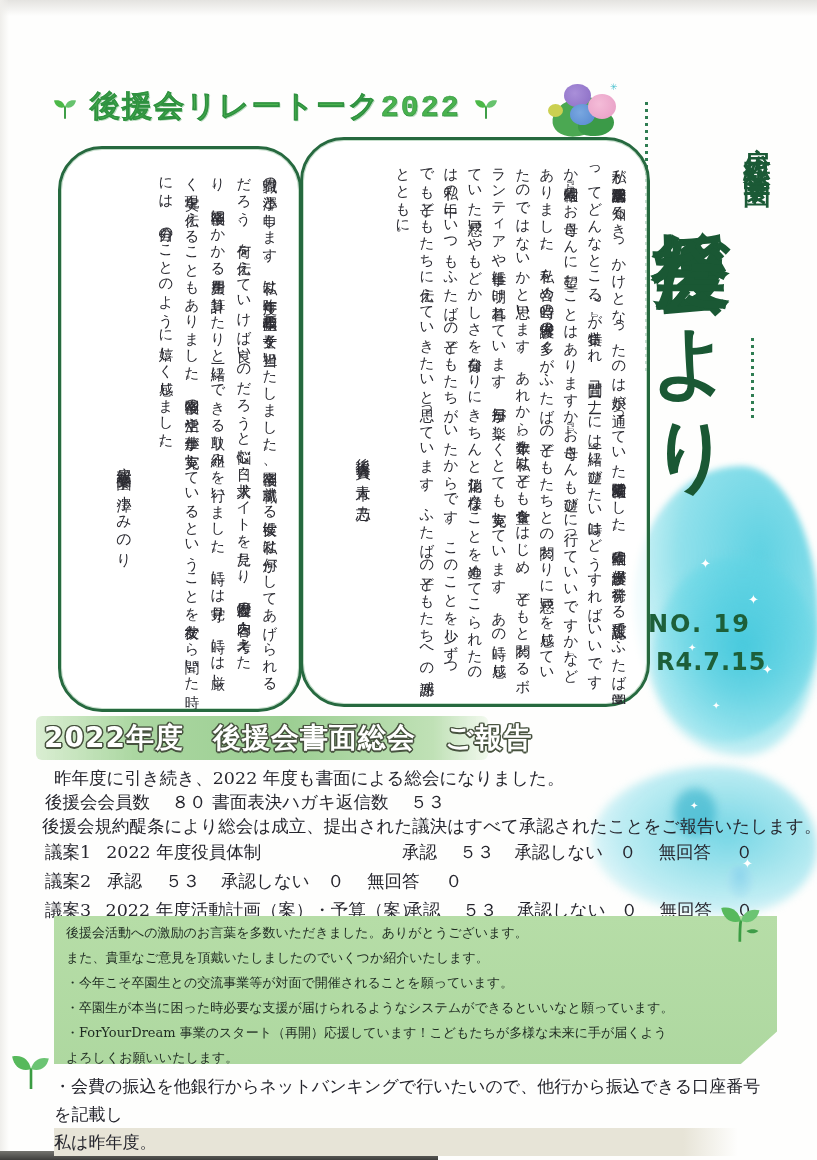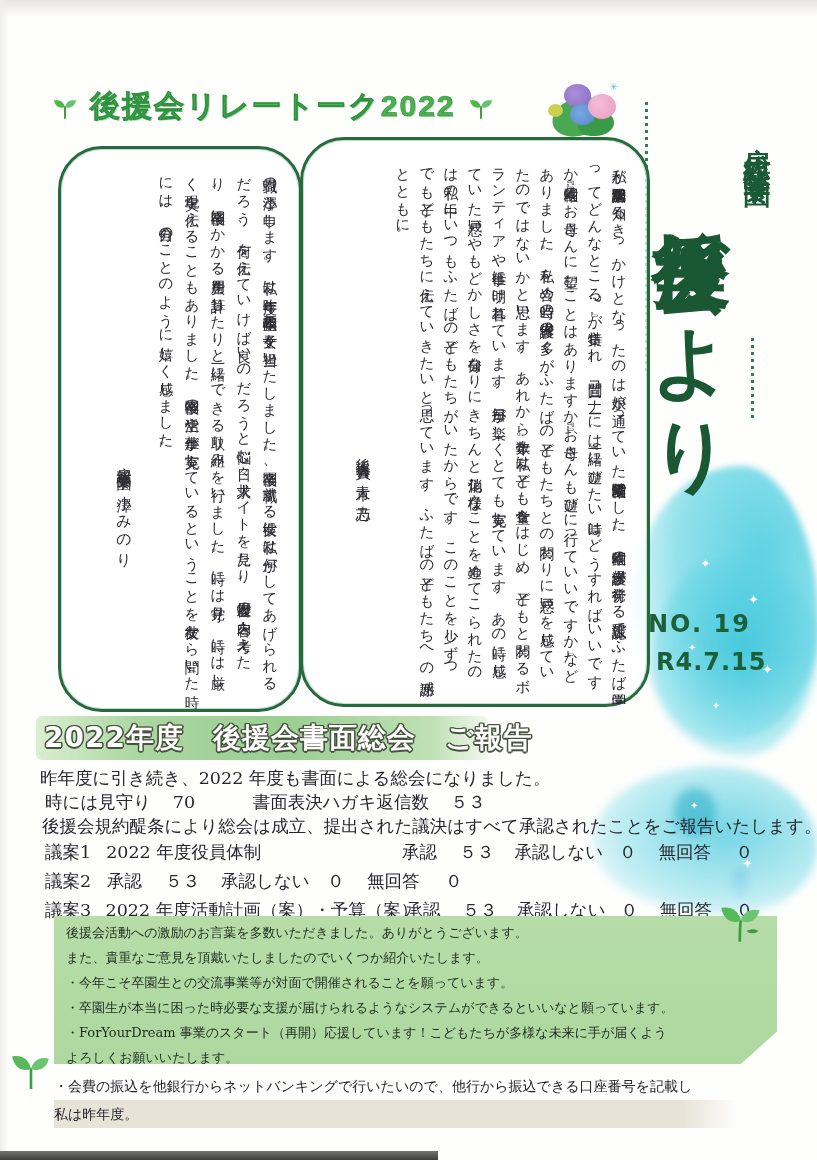--- a/index.html
+++ b/index.html
@@ -34,21 +34,21 @@
     background:rgba(38,172,198,.55); border-radius:50%; filter:blur(5px); }
   .wc-drip { left:726px; top:866px; width:28px; height:32px;
     background:radial-gradient(ellipse at 50% 30%, rgba(138,210,236,.8), rgba(172,226,241,.4) 70%, rgba(255,255,255,0));
     border-radius:50% 50% 60% 60%; filter:blur(1.5px); }
   .sparkle { position:absolute; color:#ffffff; font-size:13px; z-index:1;
     font-family:"DejaVu Sans","Liberation Sans",sans-serif; }
 
   
   .banner { left:52px; top:86px; display:flex; align-items:center; gap:12px; z-index:2; }
   .banner-title {
-    font-family:Liberation Sans, sans-serif;
+    font-family:Liberation Mono, monospace;
     font-weight:bold; font-size:30px; letter-spacing:2px;
     color:#49b24d; -webkit-text-stroke:.6px #2f9140;
     text-shadow:1.2px 1.2px 0 rgba(47,145,64,.35);
   }
   .sprout { display:block; }
 
   
   .hydrangea { left:548px; top:82px; width:76px; height:60px; z-index:2; }
   .hyd { position:absolute; }
   .hyd-leaf1 { left:4px; top:16px; width:52px; height:38px; background:#4ba852; border-radius:60% 40% 55% 45%; transform:rotate(-8deg); }
@@ -90,37 +90,37 @@
   
   .report-strip { left:36px; top:716px; width:452px; height:44px; border-radius:6px;
     background:linear-gradient(90deg, rgba(216,237,208,.95), #abd7a1 22%, #9bce92 55%, #c0e1b6 88%, rgba(231,244,226,.55));
     filter:blur(.6px); z-index:1; }
   .report-heading { left:44px; top:719px; z-index:2;
     font-family:"DejaVu Sans","Liberation Sans",sans-serif; font-weight:bold;
     font-size:28px; letter-spacing:1px; color:#ffffff;
     text-shadow:-1.5px 0 #47523f, 1.5px 0 #47523f, 0 -1.5px #47523f, 0 1.5px #47523f,
       -1.1px -1.1px #47523f, 1.1px 1.1px #47523f, 1.1px -1.1px #47523f, -1.1px 1.1px #47523f; }
   .rline { z-index:2; font-size:17.5px; white-space:nowrap; }
-  .report-intro { left:40px; top:766px; }
+  .report-intro { left:54px; top:766px; }
   .report-stats { left:45px; top:790px; }
   .report-stats .val { margin-left:16px; }
-  .report-stats .sp  { margin-left:52px; }
+  .report-stats .sp  { }
   .report-note { left:42px; top:814px; }
   .motions { left:45px; top:840px; width:720px; z-index:2; font-size:17.5px; }
   .motion-row { display:flex; margin-bottom:5px; white-space:nowrap; }
   .m-no{width:62px;} .m-title{width:300px;} .m-al{width:58px;} .m-av{width:56px;}
   .m-rl{width:106px;} .m-rv{width:40px;} .m-nl{width:78px;} .m-nv{width:30px;}
 
   
   .feedback-green { left:54px; top:916px; width:723px; height:148px;
     background:linear-gradient(180deg,#b6dda7,#aed8a0);
     clip-path:polygon(0 0,100% 0,100% 78%,95% 100%,0 100%);
     padding:5px 12px 0; box-sizing:border-box;
     font-size:13px; line-height:24.9px; color:#1e2a21; z-index:2; }
-  .feedback-plain { left:54px; top:1072px; width:723px; font-size:14px; line-height:28px;
+  .feedback-plain { left:54px; top:1072px; width:723px; font-size:17px; line-height:28px;
     color:#24242c; z-index:2; }
   .strip-bg { display:block; width:684px;
     background:linear-gradient(90deg,#e7e4d7 0 92%, rgba(231,228,215,0)); }
 
   .sprout-report { left:720px; top:896px; z-index:2; }
   .sprout-bottom { left:10px; top:1044px; z-index:2; }
 </style>
 </head>
 <body>
 
@@ -183,22 +183,22 @@
     <div class="box-inner">
       <span class="box-body">私が房総双葉学園を知るきっかけとなったのは娘が通っていた愛隣幼稚園でした。幼稚園の保護者が発行する広報誌で『ふたば学園ってどんなところ?』が特集され、質問コーナーには『一緒に遊びたい時はどうすればいいですか』『幼稚園のお母さんに望むことはありますか』『お母さんも遊びに行っていいですか』などありました。私を含め当時の保護者の多くがふたばの子どもたちとの関わりに戸惑いを感じていたのではないかと思います。あれから十数年。私は子ども食堂をはじめ、子どもと関わるボランティアや仕事に明け暮れています。毎日が楽しくとても充実しています。あの時に感じていた戸惑いやもどかしさを自分なりにきちんと消化し様々なことを進めてこられたのは私の中にいつもふたばの子どもたちがいたからです。このことを少しずつでも子どもたちに伝えていきたいと思っています。ふたばの子どもたちへの感謝とともに。</span>
       <span class="box-sign">後援会会員　青木　志乃</span>
     </div>
   </div>
 
   <div class="abs report-strip"></div>
   <div class="abs report-heading">2022年度　後援会書面総会　ご報告</div>
   <div class="abs rline report-intro">昨年度に引き続き、2022 年度も書面による総会になりました。</div>
   <div class="abs rline report-stats">
-    <span>時には見守り</span>
-    <span class="val">70</span>
+    <span>後援会会員数</span>
+    <span class="val">８０</span>
     <span class="sp">書面表決ハガキ返信数</span>
     <span class="val">５３</span>
   </div>
   <div class="abs rline report-note">後援会規約醍条により総会は成立、提出された議決はすべて承認されたことをご報告いたします。</div>
 
   <div class="abs motions">
     <div class="motion-row">
       <span class="m-no">議案1</span>
       <span class="m-title">2022 年度役員体制</span>
       <span class="m-al">承認</span>

